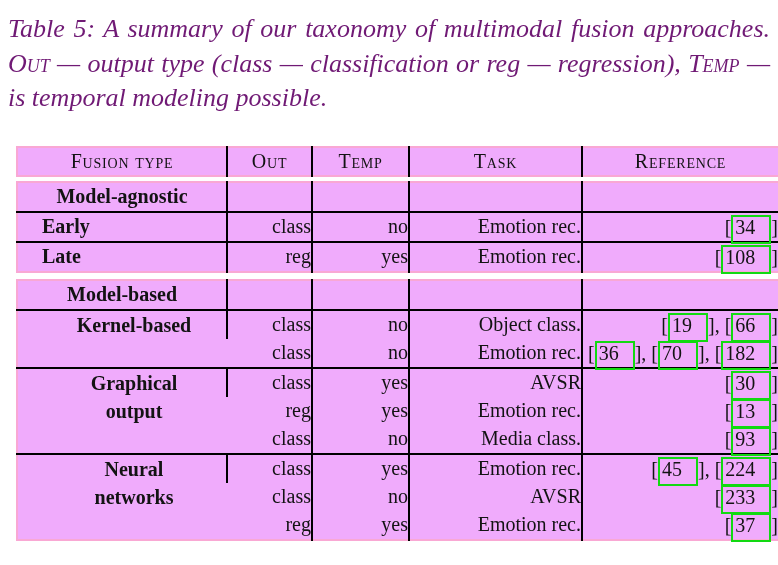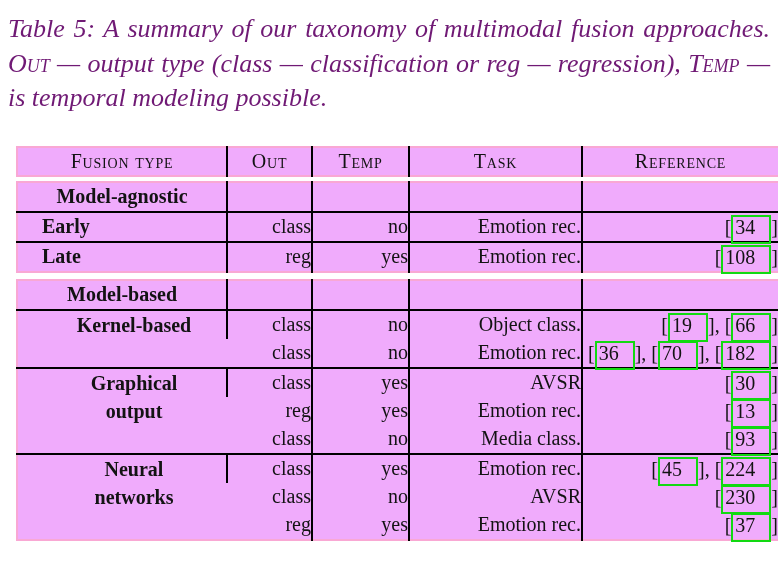--- a/index.html
+++ b/index.html
@@ -195,21 +195,21 @@
 networks</td>
       <td class="col-out">class</td>
       <td class="col-temp">yes</td>
       <td class="col-task">Emotion rec.</td>
       <td class="col-ref">[<span class="cite">45</span>], [<span class="cite">224</span>]</td>
     </tr>
     <tr>
       <td class="col-out">class</td>
       <td class="col-temp">no</td>
       <td class="col-task">AVSR</td>
-      <td class="col-ref">[<span class="cite">230</span>]</td>
+      <td class="col-ref">[<span class="cite">233</span>]</td>
     </tr>
     <tr>
       <td class="col-out">reg</td>
       <td class="col-temp">yes</td>
       <td class="col-task">Emotion rec.</td>
       <td class="col-ref">[<span class="cite">37</span>]</td>
     </tr>
   </tbody>
     </table>
 

